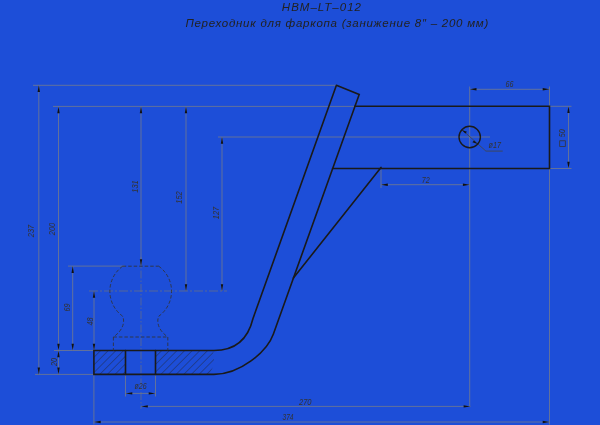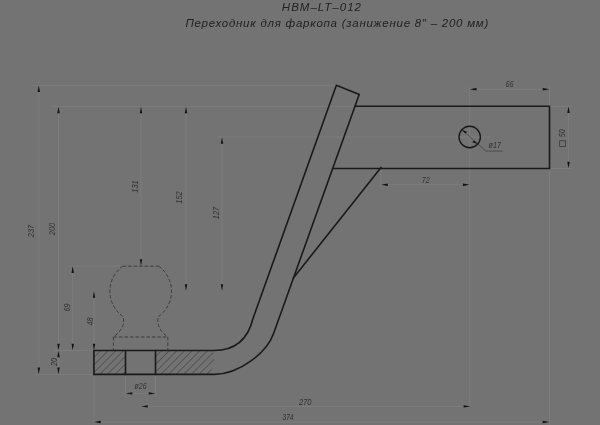--- a/index.html
+++ b/index.html
@@ -1,17 +1,17 @@
 <!DOCTYPE html>
 <html><head>
 <meta charset="utf-8">
 <style>
 html,body{margin:0;padding:0;background:#fff;}
 *{-webkit-font-smoothing:antialiased;}
-#page{position:relative;width:600px;height:425px;background:#737373;overflow:hidden;will-change:transform;transform:translateZ(0);}
+#page{position:relative;width:600px;height:425px;background:#1d4ed8;overflow:hidden;will-change:transform;transform:translateZ(0);}
 svg{position:absolute;left:0;top:0;}
 .t1{font-family:"Liberation Sans",sans-serif;font-style:italic;font-size:11.5px;fill:#222;letter-spacing:1.0px;}
 .t2{font-family:"Liberation Sans",sans-serif;font-style:italic;font-size:11.5px;fill:#222;letter-spacing:0.75px;}
 .dim{font-family:"Liberation Sans",sans-serif;font-style:italic;font-size:9.4px;fill:#333;}
 </style>
 </head>
 <body>
 <div id="page">
 <svg width="600" height="425" viewBox="0 0 600 425">
 <defs>

